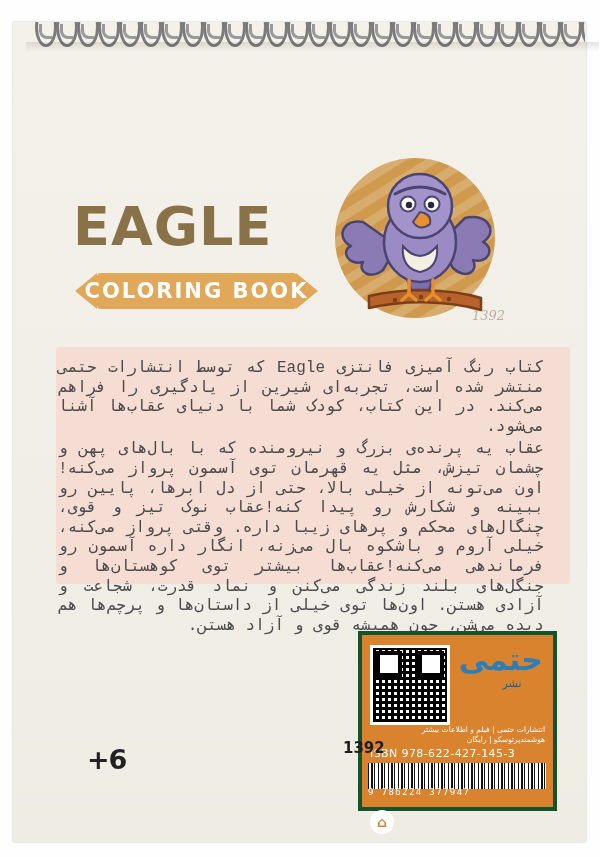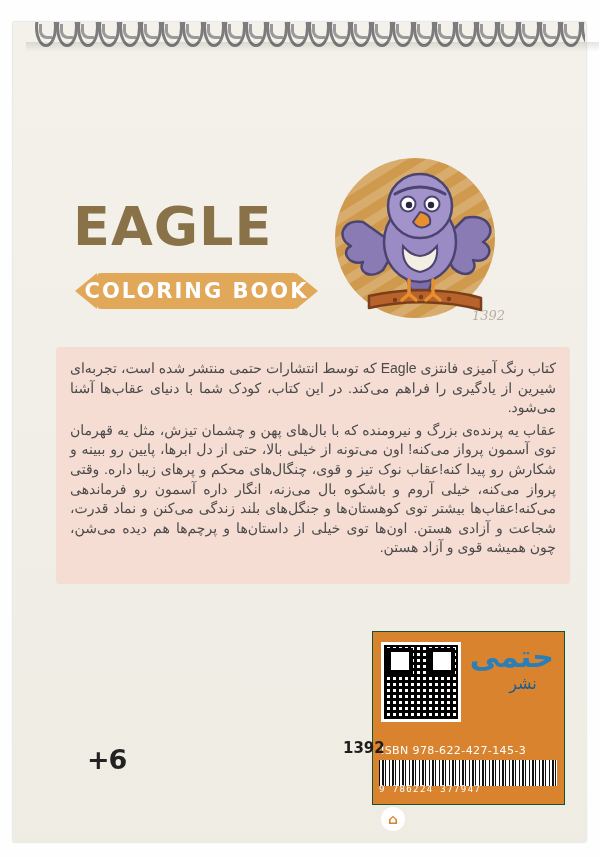--- a/index.html
+++ b/index.html
@@ -200,41 +200,41 @@
     position: absolute;
     left: 43px;
     top: 325px;
     width: 514px;
     height: 237px;
     background: #f6ddd4;
     border-radius: 3px;
   }
   .desc-text {
     position: absolute;
-    left: 14px;
+    left: 2px;
     top: 12px;
     width: 486px;
     direction: rtl;
     text-align: justify;
     color: #4a4a4a;
-    font-size: 14px;
+    font-size: 16px;
     line-height: 19.6px;
-    font-family: Liberation Sans, sans-serif;
+    font-family: Liberation Mono, monospace;
   }
   .desc-text p { margin: 0 0 3px 0; }
 
   
   .pub-box {
     position: absolute;
-    left: 359px;
+    left: 345px;
     top: 609px;
     width: 191px;
     height: 172px;
     background: #d9832f;
-    border: 1px solid #14532d;
+    border: 4px solid #14532d;
   }
   .qr {
     position: absolute;
     left: 8px;
     top: 10px;
     width: 74px;
     height: 74px;
     background:
       repeating-linear-gradient(90deg,#000 0 3px,#fff 3px 6px),
       repeating-linear-gradient(0deg,#000 0 3px,#fff 3px 6px);
@@ -263,22 +263,23 @@
   .pub-logo .glyph {
     color: #2b7fb8;
     font-size: 30px;
     font-weight: bold;
     font-family: "DejaVu Sans", sans-serif;
     line-height: 34px;
     direction: rtl;
   }
   .pub-logo .sub {
     color: #1d5f8f;
-    font-size: 16px;
+    font-size: 11px;
     direction: rtl;
+    font-family: Liberation Serif, serif;
   }
   .pub-name {
     position: absolute;
     left: 8px;
     top: 90px;
     width: 175px;
     direction: rtl;
     color: #ffffff;
     font-size: 7.5px;
     line-height: 10px;
@@ -479,20 +480,24 @@
         <p>عقاب یه پرنده‌ی بزرگ و نیرومنده که با بال‌های پهن و چشمان تیزش، مثل یه قهرمان توی آسمون پرواز می‌کنه! اون می‌تونه از خیلی بالا، حتی از دل ابرها، پایین رو ببینه و شکارش رو پیدا کنه!عقاب نوک تیز و قوی، چنگال‌های محکم و پرهای زیبا داره. وقتی پرواز می‌کنه، خیلی آروم و باشکوه بال می‌زنه، انگار داره آسمون رو فرماندهی می‌کنه!عقاب‌ها بیشتر توی کوهستان‌ها و جنگل‌های بلند زندگی می‌کنن و نماد قدرت، شجاعت و آزادی هستن. اون‌ها توی خیلی از داستان‌ها و پرچم‌ها هم دیده می‌شن، چون همیشه قوی و آزاد هستن.</p>
       </div>
     </div>
 
     <div class="pub-box">
       <div class="qr"></div>
       <div class="pub-logo">
         <div class="glyph">حتمی</div>
         <div class="sub">نشر</div>
       </div>
+      <div class="pub-name">
+        <div>انتشارات حتمی | فیلم و اطلاعات بیشتر</div>
+        <div>هوشمندپرتوسکو | رایگان</div>
+      </div>
       <div class="isbn-text">ISBN 978-622-427-145-3</div>
       <div class="barcode"></div>
       <div class="barcode-num">9 786224 377947</div>
       <div class="site-pill">
         <div class="site-badge">⌂</div>
       </div>
     </div>
 
     <div class="year">1392</div>
 

